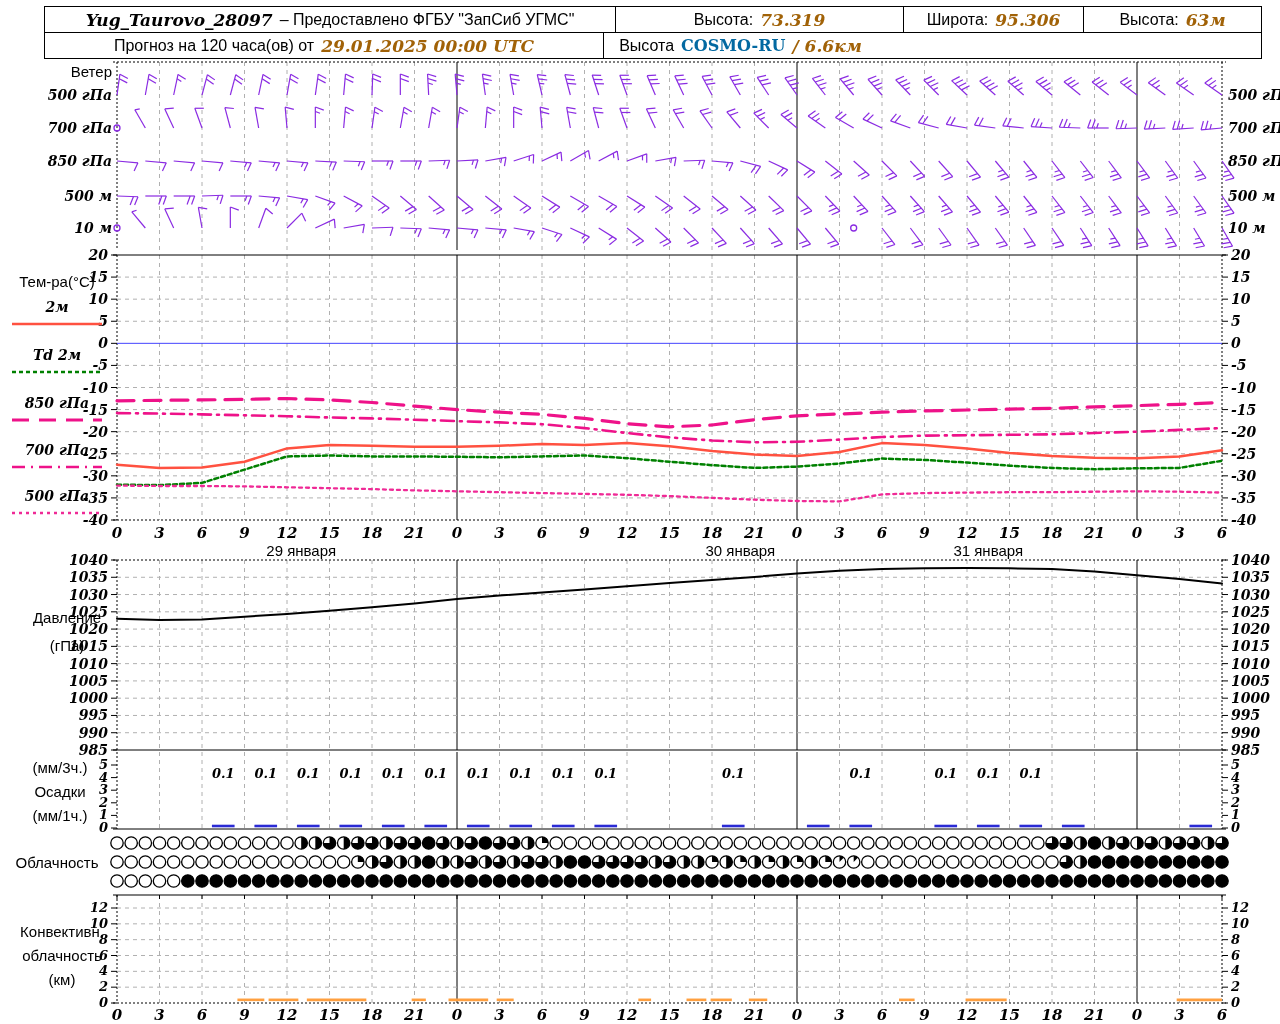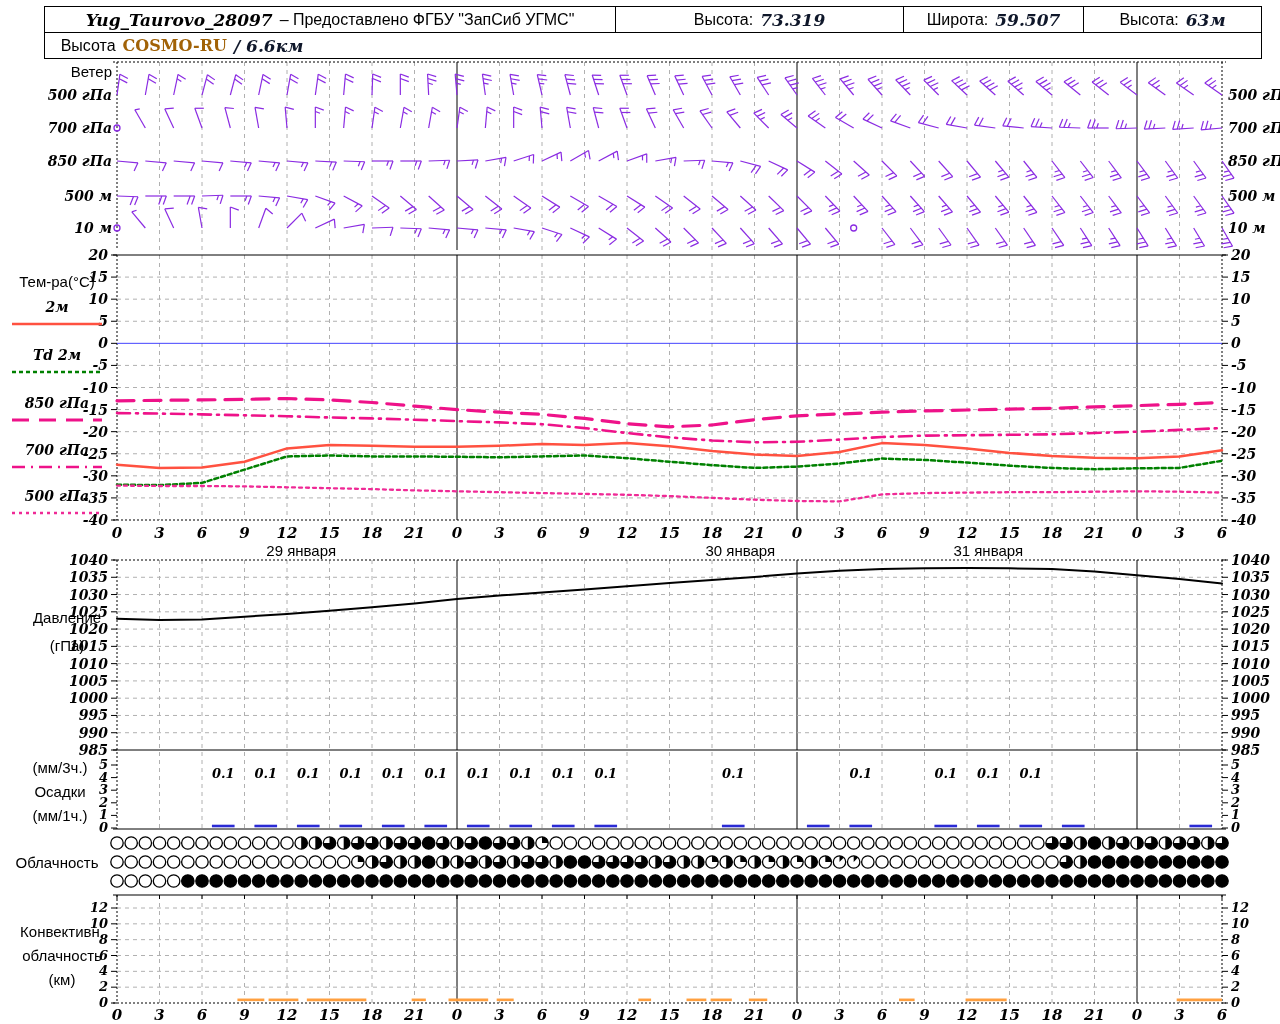--- a/index.html
+++ b/index.html
@@ -4,23 +4,23 @@
 <style>
   html,body{margin:0;padding:0;background:#fff;}
   body{width:1280px;height:1024px;position:relative;overflow:hidden;font-family:"Liberation Sans",sans-serif;}
   #meteogram{position:absolute;left:0;top:0;}
   .header{position:absolute;left:44px;top:6px;width:1218px;border:1.5px solid #000;background:#fff;box-sizing:border-box;}
   .hrow{display:flex;height:25px;align-items:stretch;}
   .hrow.row1{border-bottom:1.5px solid #000;}
   .hcell{display:flex;justify-content:center;align-items:center;gap:7px;box-sizing:border-box;white-space:nowrap;overflow:hidden;}
   .hcell+.hcell{border-left:1.5px solid #000;}
   .hlbl{font:16px "Liberation Sans",sans-serif;color:#000;}
-  .hval{font:bold italic 17px "DejaVu Serif",serif;color:#0f172a;}
+  .hval{font:bold italic 17px "DejaVu Serif",serif;color:#a16207;}
   .stn{font:bold italic 17px "DejaVu Serif",serif;color:#000;}
-  .mdl{font:bold 16px "DejaVu Serif",serif;color:#a16207;}
+  .mdl{font:bold 16px "DejaVu Serif",serif;color:#0369a1;}
   
   .num{font-family:"DejaVu Serif",serif;font-style:italic;font-weight:bold;font-size:14px;fill:#000;}
   .num-s{font-family:"DejaVu Serif",serif;font-style:italic;font-weight:bold;font-size:13px;fill:#000;}
   .hr{font-family:"DejaVu Serif",serif;font-style:italic;font-weight:bold;font-size:15px;fill:#000;}
   .lbl{font-family:"Liberation Sans",sans-serif;font-size:15px;fill:#000;}
   .lbl-i{font-family:"DejaVu Serif",serif;font-style:italic;font-weight:bold;font-size:14px;fill:#000;}
   .date{font-family:"Liberation Sans",sans-serif;font-size:15px;fill:#000;}
 </style>
 </head>
 <body>
@@ -1566,27 +1566,31 @@
     <div class="hcell" style="flex:0 0 570px;">
       <span class="stn">Yug_Taurovo_28097</span>
       <span class="hlbl">– Предоставлено ФГБУ "ЗапСиб УГМС"</span>
     </div>
     <div class="hcell" style="flex:0 0 288px;">
       <span class="hlbl">Высота:</span>
       <span class="hval">73.319</span>
     </div>
     <div class="hcell" style="flex:0 0 180px;">
       <span class="hlbl">Широта:</span>
-      <span class="hval">59.507</span>
+      <span class="hval">95.306</span>
     </div>
     <div class="hcell" style="flex:1 1 auto;align-items:center;">
       <span class="hlbl">Высота:</span>
       <span class="hval">63м</span>
     </div>
   </div>
   <div class="hrow row2">
+    <div class="hcell" style="flex:0 0 558px;">
+      <span class="hlbl">Прогноз на 120 часа(ов) от</span>
+      <span class="hval">29.01.2025 00:00 UTC</span>
+    </div>
     <div class="hcell" style="flex:0 0 274px;">
       <span class="hlbl">Высота</span>
       <span class="mdl">COSMO-RU</span>
       <span class="hval">/ 6.6км</span>
     </div>
   </div>
 </div>
 
 </body></html>

